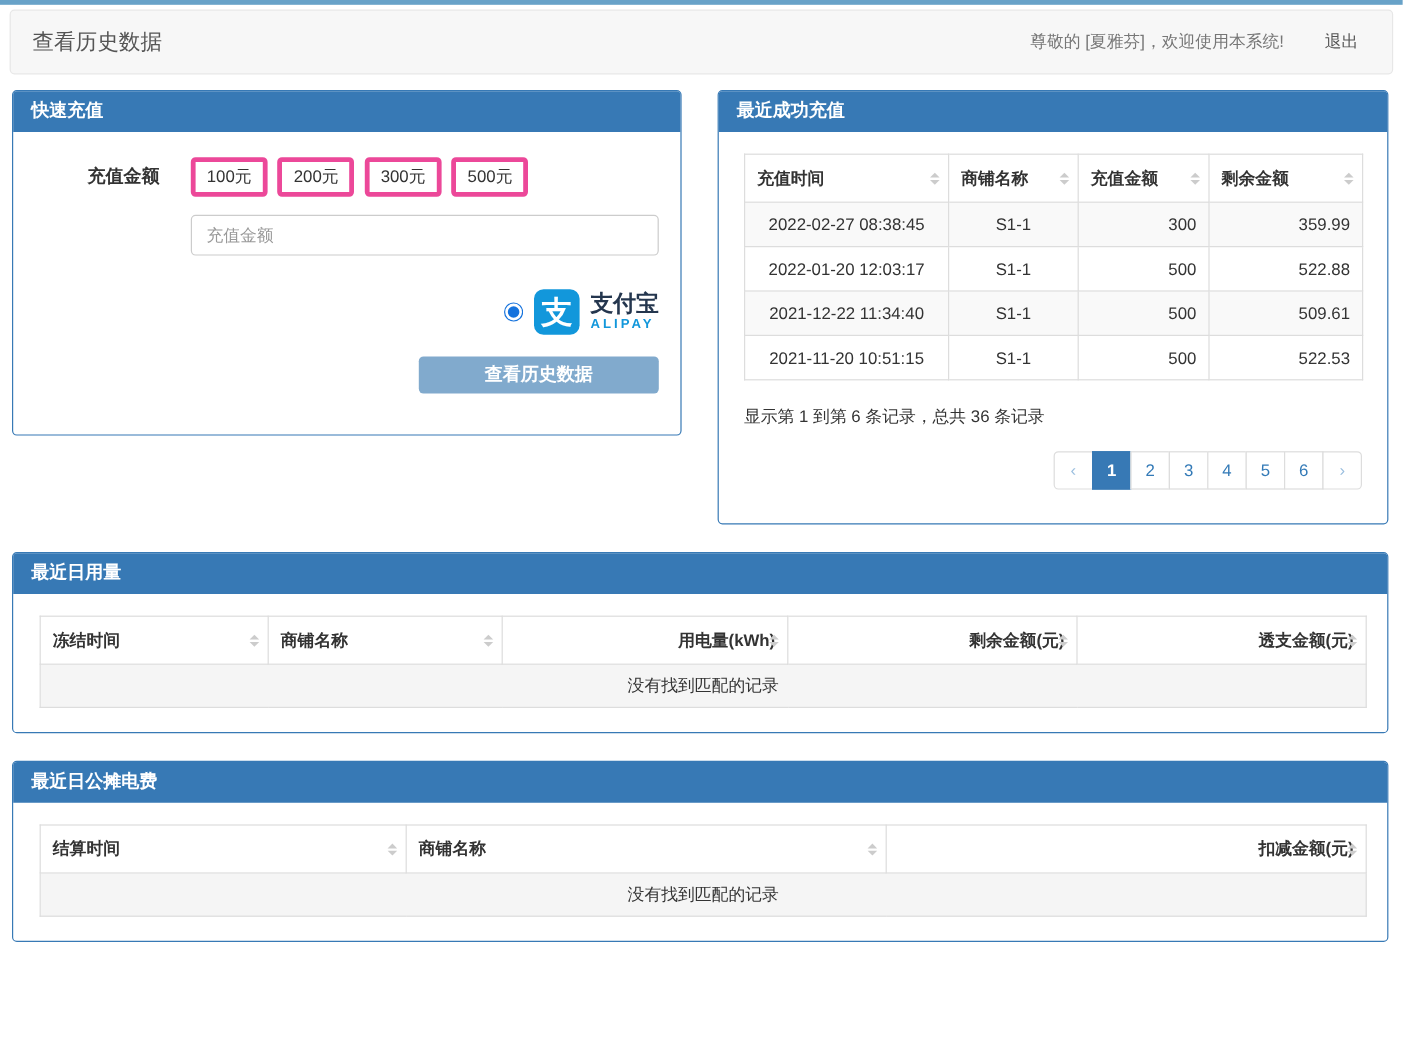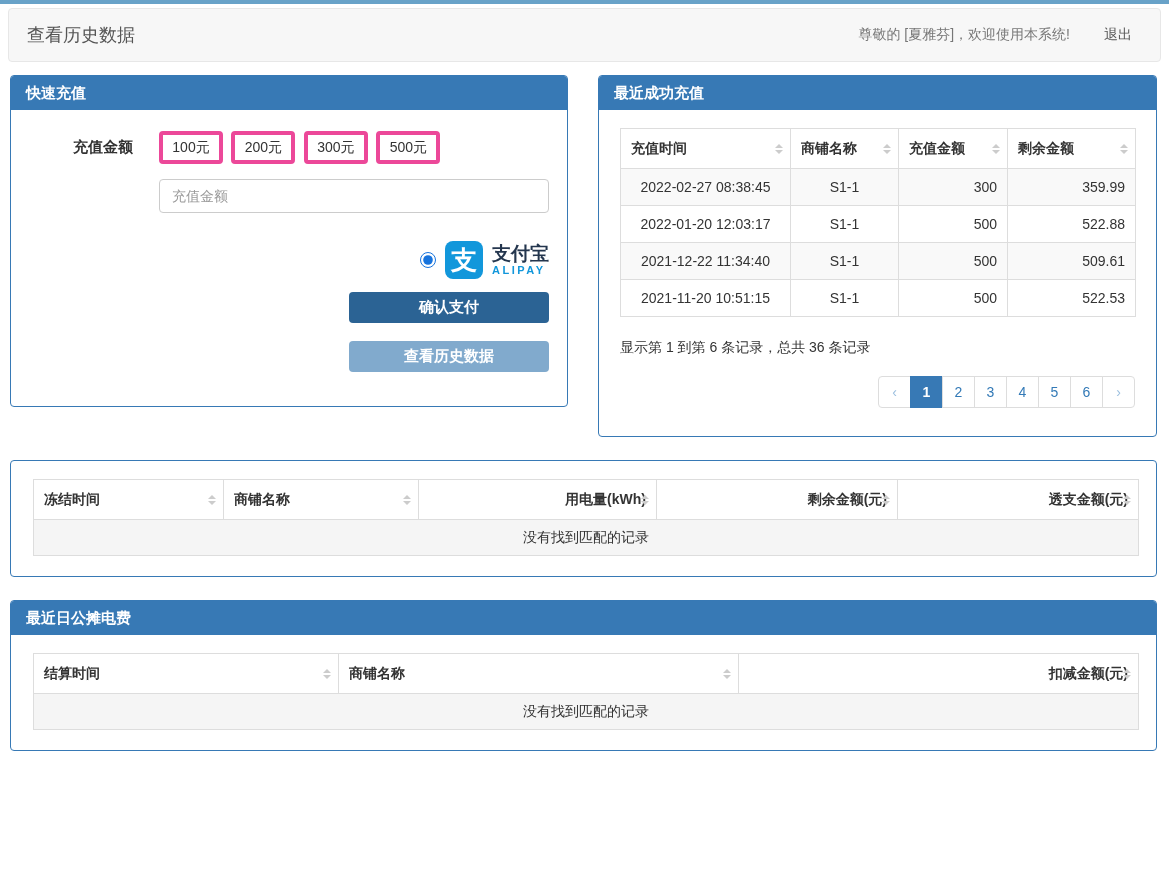--- a/index.html
+++ b/index.html
@@ -135,21 +135,20 @@
           <span class="form-label"></span>
           <div class="form-control-area">
             <div class="pay-row">
               <input type="radio" checked="" class="alipay-radio" style="">
               <span class="ali-logo">支</span>
               <span class="ali-text">
                 <span class="ali-cn">支付宝</span>
                 <span class="ali-en">ALIPAY</span>
               </span>
             </div>
-            <button class="btn-block btn-confirm">确认支付</button>
             <button class="btn-block btn-history">查看历史数据</button>
           </div>
         </div>
       </div>
     </div>
 
     <div class="panel panel-right">
       <div class="panel-heading">最近成功充值</div>
       <div class="panel-body">
         <table class="data-table" style="width:515px;">
@@ -215,20 +214,21 @@
           <li class="page-item">4</li>
           <li class="page-item">5</li>
           <li class="page-item">6</li>
           <li class="page-item arrow">›</li>
         </ul>
       </div>
     </div>
   </div>
 
   <div class="panel panel-wide">
+    <div class="panel-heading">最近日用量</div>
     <div class="panel-body">
       <table class="data-table">
         <colgroup>
             <col style="width:190px">
             <col style="width:195px">
             <col style="width:238px">
             <col style="width:241px">
             <col style="width:241px">
           </colgroup>
         <thead>

